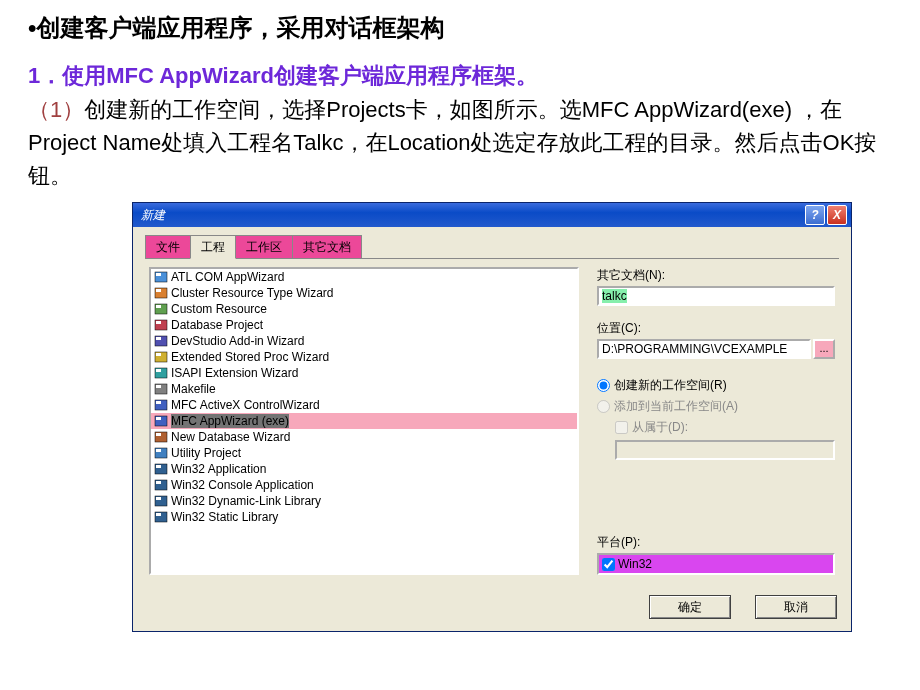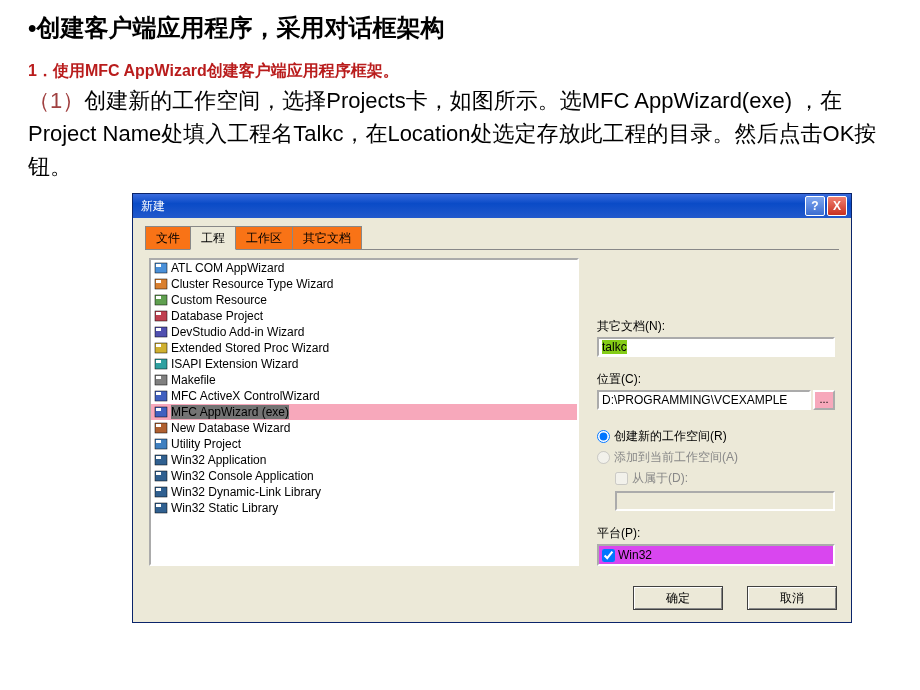--- a/index.html
+++ b/index.html
@@ -1,57 +1,57 @@
 <!DOCTYPE html>
 <html><head>
 <meta charset="utf-8">
 <style>
 * { box-sizing: border-box; margin: 0; padding: 0; }
 body { font-family: "Microsoft YaHei", SimSun, Arial, sans-serif; background: #fff; width: 920px; }
 .doc { padding: 12px 28px; }
 .bullet-head { font-size: 24px; font-weight: 700; color: #000; margin-bottom: 17px; }
-.step-head { font-size: 16px; color: #b91c1c; }
+.step-head { font-size: 22px; color: #6d28d9; }
 .step-head .bold { font-weight: 700; }
 .desc { font-size: 22px; color: #000; line-height: 1.5; margin-top: 2px; }
 .desc .idx { color: #a04040; }
 .dialog-wrap { margin: 10px 0 0 104px; width: 720px; }
 .dialog { border: 1px solid #0a246a; background: #ece9d8; font-family: SimSun, Arial, sans-serif; font-size: 12px; }
-.titlebar { height: 24px; background: linear-gradient(#3a6bdd, #0a4bc7 40%, #2259cc); color: #fff; display: flex; align-items: center; padding: 0 4px 0 8px; }
+.titlebar { height: 24px; background: linear-gradient(#3a6bdd, #0a4bc7 40%, #2259cc); color: #fff; display: flex; align-items: center; padding: 0 4px 0 8px; font-style: italic; }
 .titlebar .title { flex: 1; font-size: 12px; }
 .tb-btn { width: 20px; height: 20px; margin-left: 2px; display: flex; align-items: center; justify-content: center; border-radius: 2px; font-size: 12px; font-weight: 700; }
 .help-btn { background: linear-gradient(#7ea6f0, #3c6dd0); border: 1px solid #fff; color: #fff; }
 .close-btn { background: linear-gradient(#f08070, #c83020); border: 1px solid #fff; color: #fff; }
 .client { padding: 8px 12px 0 12px; }
 .tabs { display: flex; align-items: flex-end; border-bottom: 1px solid #888; }
-.tab { padding: 3px 10px 2px; border: 1px solid #888; border-bottom: none; background: #f97316; margin-right: -1px; position: relative; font-size: 12px; }
+.tab { padding: 3px 10px 2px; border: 1px solid #888; border-bottom: none; background: #ec4899; margin-right: -1px; position: relative; font-size: 12px; }
 .tab.active { background: #ece9d8; border-bottom: 1px solid #ece9d8; margin-bottom: -1px; z-index: 1; }
-.pane { display: flex; padding: 8px 4px 12px 4px; align-items: flex-end; }
+.pane { display: flex; padding: 8px 4px 12px 4px; }
 .listbox { width: 430px; height: 308px; border: 2px inset #fff; background: #fff; overflow: hidden; }
 .li { display: flex; align-items: center; height: 16px; padding: 0 2px; white-space: nowrap; }
 .li .ico { width: 16px; height: 16px; display: inline-flex; align-items: center; justify-content: center; font-size: 10px; margin-right: 2px; }
 .li .txt { font-size: 12px; font-family: Tahoma, Arial, sans-serif; }
 .li.sel { background: #f7a8bb; }
 .li.sel .txt { background: #737373; }
 .rightcol { flex: 1; padding-left: 18px; display: flex; flex-direction: column; }
 .lbl { font-size: 12px; margin-bottom: 2px; }
 .textbox { height: 20px; border: 2px inset #fff; background: #fff; padding: 1px 3px; font-size: 12px; font-family: Tahoma, Arial; margin-bottom: 14px; }
 .textbox.hl { background: #fff; }
-.textbox.hl span { background: #84cc16; display: inline-block; }
+.textbox.hl span { background: #86efac; display: inline-block; }
 .locrow { display: flex; margin-bottom: 18px; }
 .locrow .textbox { flex: 1; margin-bottom: 0; }
 .browse-btn { width: 22px; height: 20px; background: #f7a8bb; border: 2px outset #fff; margin-left: 2px; font-size: 11px; text-align: center; line-height: 14px; }
 .radio-row, .chk-row { display: flex; align-items: center; font-size: 12px; margin-bottom: 4px; }
 .radio-row input, .chk-row input { margin-right: 4px; }
 .disabled { color: #888; }
 .chk-row.indent { margin-left: 18px; }
 .spacer { flex: 1; }
 .platbox { height: 22px; border: 2px inset #fff; background: #d946ef; padding: 1px 3px; font-size: 12px; font-family: Tahoma, Arial; display: flex; align-items: center; }
 .platbox input { margin-right: 3px; }
 .buttons { display: flex; justify-content: flex-end; padding: 8px 14px 12px; gap: 24px; }
-.dlgbtn { width: 90px; height: 24px; border: 1px solid #404040; background: #ece9d8; box-shadow: inset 1px 1px 0 #fff, inset -1px -1px 0 #888; font-size: 12px; }
+.dlgbtn { width: 82px; height: 24px; border: 1px solid #404040; background: #ece9d8; box-shadow: inset 1px 1px 0 #fff, inset -1px -1px 0 #888; font-size: 12px; }
 .ico svg { width: 14px; height: 14px; }
 </style>
 </head>
 <body>
 
 <div class="doc">
   <div class="bullet-head">•创建客户端应用程序，采用对话框架构</div>
   <div class="step-head">
     <span class="bold">1．使用</span><span class="bold">MFC AppWizard</span><span class="bold">创建客户端应用程序框架。</span>
   </div>

